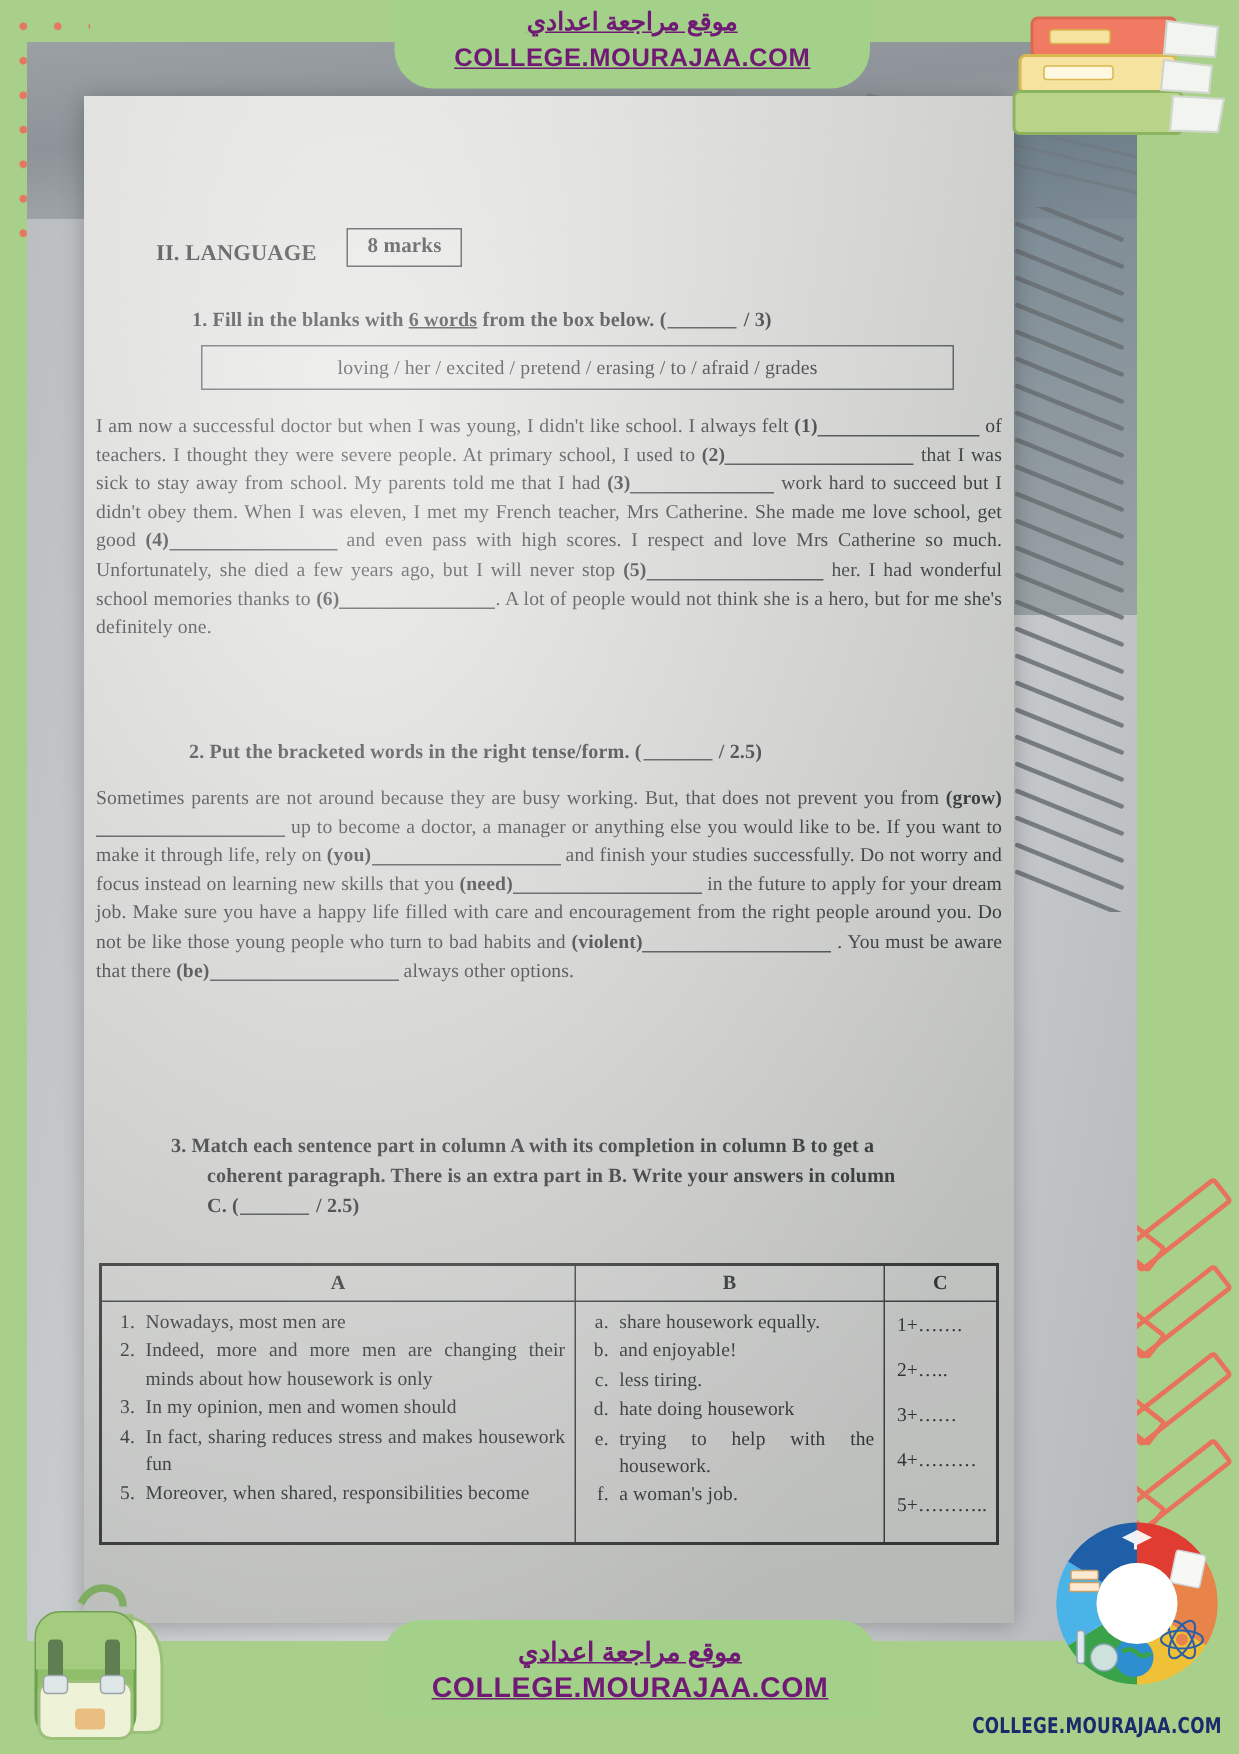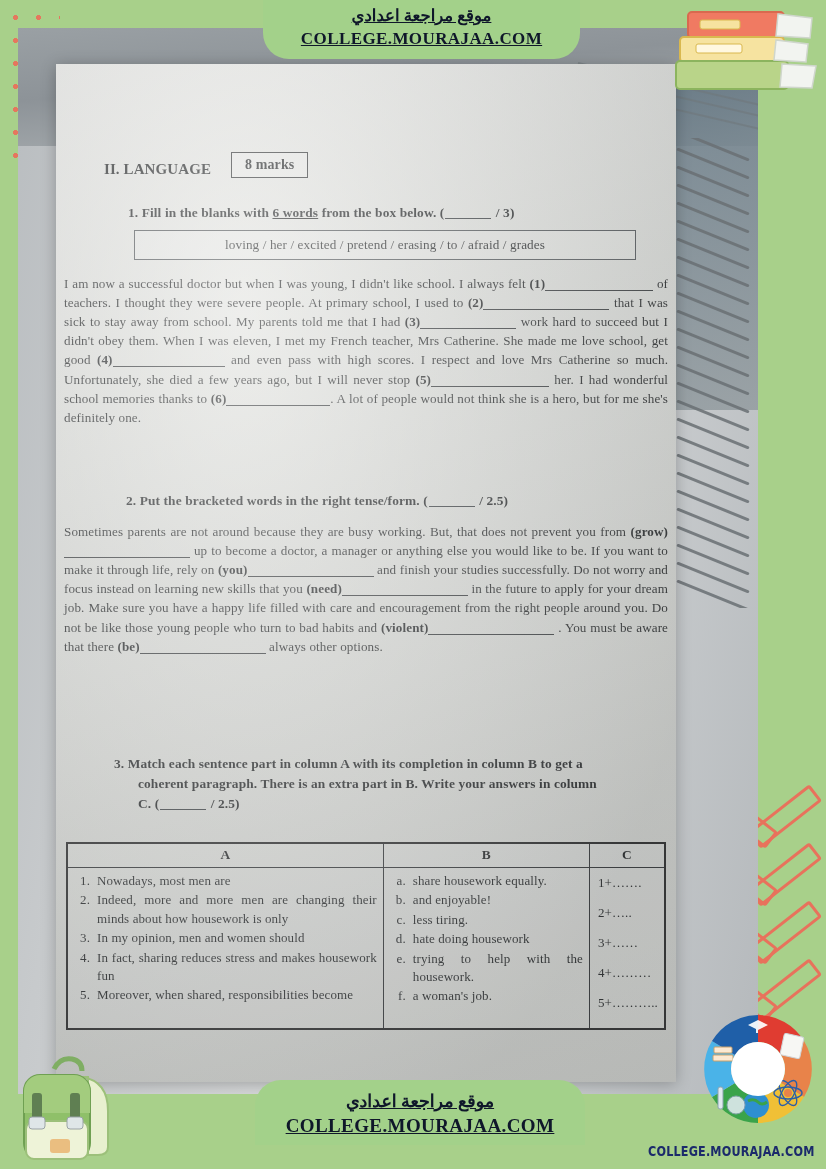--- a/index.html
+++ b/index.html
@@ -72,21 +72,21 @@
   .colA{width:330px;} .colB{width:208px;} .colC{width:62px;}
   .mlist{list-style:none;margin:0;padding:0;}
   .mlist li{display:flex;gap:7px;line-height:1.42;margin-bottom:1px;}
   .mk{min-width:16px;text-align:right;}
   .mtext{flex:1;text-align:justify;}
   .clist{list-style:none;margin:0;padding:2px 0 0 2px;}
   .clist li{margin-bottom:13px;font-size:13px;white-space:nowrap;}
 
   
   .banner{position:absolute;background:#a3d18a;border-radius:0 0 26px 26px;
-     text-align:center;color:#0f172a;font-family:Liberation Serif, serif;}
+     text-align:center;color:#701a75;font-family:Liberation Sans, sans-serif;}
   #topBanner{left:263px;top:0;width:317px;padding:4px 0 9px;}
   #botBanner{left:255px;top:1080px;width:330px;border-radius:26px 26px 0 0;padding:9px 0 6px;}
   .ar{font-size:16.5px;font-weight:bold;text-decoration:underline;direction:rtl;
       line-height:1.45;}
   .en{font-size:17px;font-weight:bold;text-decoration:underline;letter-spacing:.4px;
       line-height:1.3;}
   #botBanner .ar{font-size:17.5px;} #botBanner .en{font-size:19px;}
   #wm{position:absolute;right:12px;bottom:10px;color:#1b2a6b;font-weight:bold;
      font-size:14.5px;font-family:"DejaVu Sans Condensed","DejaVu Sans",sans-serif;
      transform:scaleX(.86);transform-origin:right bottom;letter-spacing:.2px;}

